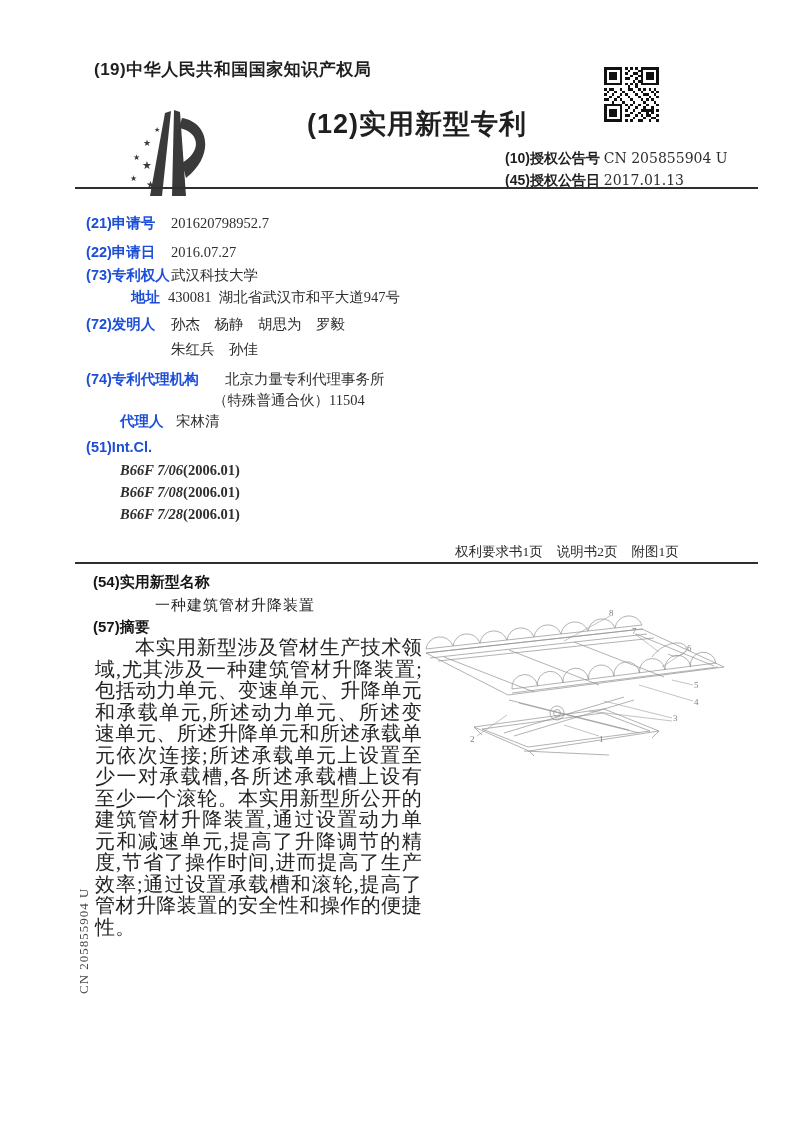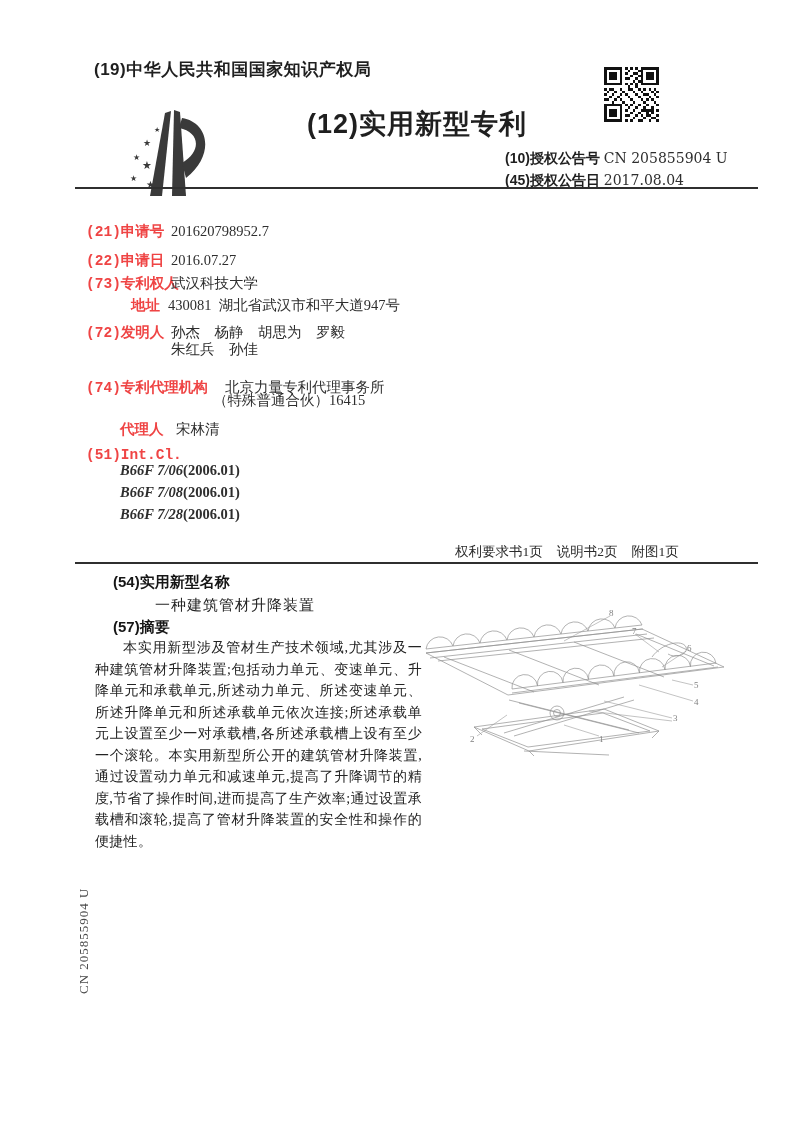--- a/index.html
+++ b/index.html
@@ -10,31 +10,31 @@
   }
   .abs{position:absolute;}
   .office-line{top:58px;left:94px;font-size:17px;font-weight:700;letter-spacing:.5px;}
   .doc-type{top:106px;left:287px;font-size:27px;font-weight:700;letter-spacing:1px;margin-left:20px;}
   .pub-block{top:147px;left:505px;font-size:14px;line-height:22px;white-space:nowrap;}
   .pub-block .lbl{font-weight:700;margin-top:28px;}
   .pub-block .val{font-family:"DejaVu Serif","Liberation Serif",serif;color:#2e2e2e;}
   .rule{left:75px;width:683px;height:2px;background:#2f2f2f;}
   .rule1{top:187px;} .rule2{top:562px;}
   .row{white-space:pre;font-size:14.5px;color:#2e2e2e;}
-  .row .lbl{font-weight:700;color:#ef4444;font-family:Liberation Mono, monospace;display:inline-block;margin-top:8px;}
+  .row .lbl{font-weight:700;color:#1d4ed8;font-family:Liberation Sans, sans-serif;display:inline-block;}
   .row .val{font-family:"Liberation Serif","DejaVu Serif",serif;}
   .w85{width:85px;} .w37{width:37px;} .w139{width:139px;} .w56{width:56px;}
   .intcl-code{font-family:"Liberation Serif","DejaVu Serif",serif;font-style:italic;font-weight:700;}
   .intcl-ver{font-family:"Liberation Serif","DejaVu Serif",serif;font-weight:bold;}
   .pages-info{top:543px;left:455px;font-size:13.5px;font-family:"Liberation Serif","DejaVu Serif",serif;color:#2b2b2b;white-space:nowrap;}
   .pages-info span{margin-right:14px;}
-  .sec-label{font-size:15px;font-weight:700;color:#161616;margin-left:20px;}
+  .sec-label{font-size:15px;font-weight:700;color:#161616;}
   .invention-title{top:596px;left:127px;font-size:15px;font-family:"Liberation Serif","DejaVu Serif",serif;color:#232323;letter-spacing:1px;margin-left:28px;}
   .abstract{
-    top:637px;left:95px;width:327px;font-size:14px;line-height:21.5px;
+    top:637px;left:95px;width:327px;font-size:20px;line-height:21.5px;
     font-family:"Liberation Serif","DejaVu Serif",serif;color:#232323;
     text-align:justify;text-indent:2em;letter-spacing:.3px;
   }
   .side-code{
     top:937px;left:33px;width:100px;height:14px;transform:rotate(-90deg);
     font-size:13px;font-family:"Liberation Serif","DejaVu Serif",serif;color:#4a4a4a;
     letter-spacing:1px;white-space:nowrap;text-align:center;
   }
   .figure-box{top:605px;left:413px;width:337px;height:190px;}
   svg{display:block;}
@@ -81,21 +81,21 @@
       <rect x="2" y="2" width="3" height="3"></rect>
         <rect x="16" y="2" width="3" height="3"></rect>
         <rect x="2" y="16" width="3" height="3"></rect>
     </g>
     <path fill="#111" d="M8 0h1v1H8zM10 0h1v1h-1zM12 0h1v1h-1zM9 1h1v1H9zM13 1h1v1h-1zM8 2h1v1H8zM11 2h2v1h-2zM10 3h1v1h-1zM13 3h1v1h-1zM8 4h2v1H8zM12 4h1v1h-1zM11 5h1v1h-1zM13 5h1v1h-1zM8 6h1v1H8zM10 6h1v1h-1zM12 6h1v1h-1zM9 7h1v1H9zM12 7h1v1h-1zM0 8h1v1H0zM2 8h2v1H2zM6 8h1v1H6zM9 8h2v1H9zM13 8h1v1h-1zM15 8h1v1h-1zM17 8h1v1h-1zM19 8h1v1h-1zM1 9h1v1H1zM4 9h1v1H4zM7 9h1v1H7zM11 9h1v1h-1zM14 9h1v1h-1zM18 9h1v1h-1zM20 9h1v1h-1zM0 10h1v1H0zM3 10h1v1H3zM6 10h1v1H6zM8 10h1v1H8zM12 10h1v1h-1zM15 10h2v1h-2zM19 10h1v1h-1zM2 11h1v1H2zM5 11h1v1H5zM9 11h1v1H9zM13 11h1v1h-1zM17 11h1v1h-1zM20 11h1v1h-1zM0 12h2v1H0zM4 12h1v1H4zM6 12h1v1H6zM10 12h1v1h-1zM14 12h1v1h-1zM16 12h1v1h-1zM18 12h1v1h-1zM3 13h1v1H3zM7 13h1v1H7zM11 13h1v1h-1zM15 13h1v1h-1zM19 13h1v1h-1zM8 14h1v1H8zM10 14h1v1h-1zM13 14h1v1h-1zM16 14h1v1h-1zM20 14h1v1h-1zM9 15h1v1H9zM12 15h1v1h-1zM15 15h1v1h-1zM18 15h1v1h-1zM8 16h1v1H8zM11 16h1v1h-1zM14 16h5v1h-5zM20 16h1v1h-1zM10 17h1v1h-1zM13 17h1v1h-1zM16 17h1v1h-1zM18 17h1v1h-1zM8 18h2v1H8zM12 18h1v1h-1zM14 18h1v1h-1zM16 18h2v1h-2zM20 18h1v1h-1zM11 19h1v1h-1zM15 19h1v1h-1zM18 19h2v1h-2zM8 20h1v1H8zM10 20h1v1h-1zM13 20h2v1h-2zM17 20h1v1h-1zM20 20h1v1h-1z"></path>
   </svg>
 </div>
 
 <div class="abs pub-block">
   <div><span class="lbl">(10)授权公告号</span> <span class="val">CN 205855904 U</span></div>
-  <div><span class="lbl">(45)授权公告日</span> <span class="val">2017.08.04</span></div>
+  <div><span class="lbl">(45)授权公告日</span> <span class="val">2017.01.13</span></div>
 </div>
 
 <div class="abs rule rule1"></div>
 
 <div class="abs row" style="top:198px;left:78px;">
   <span class="lbl w85">(21)申请号</span><span class="val">201620798952.7</span>
 </div>
 <div class="abs row" style="top:227px;left:78px;">
   <span class="lbl w85">(22)申请日</span><span class="val">2016.07.27</span>
 </div>
@@ -108,21 +108,21 @@
 <div class="abs row" style="top:299px;left:78px;">
   <span class="lbl w85">(72)发明人</span><span class="val">孙杰　杨静　胡思为　罗毅</span>
 </div>
 <div class="abs row" style="top:324px;left:163px;">
   <span class="val">朱红兵　孙佳</span>
 </div>
 <div class="abs row" style="top:354px;left:78px;">
   <span class="lbl w139">(74)专利代理机构</span><span class="val">北京力量专利代理事务所</span>
 </div>
 <div class="abs row" style="top:375px;left:205px;">
-  <span class="val">（特殊普通合伙）16415</span>
+  <span class="val">（特殊普通合伙）11504</span>
 </div>
 <div class="abs row" style="top:396px;left:112px;">
   <span class="lbl w56">代理人</span><span class="val">宋林清</span>
 </div>
 <div class="abs row" style="top:423px;left:78px;">
   <span class="lbl">(51)Int.Cl.</span>
 </div>
 <div class="abs row" style="top:446px;left:112px;">
   <span class="intcl-code">B66F 7/06</span><span class="intcl-ver">(2006.01)</span>
 </div>

